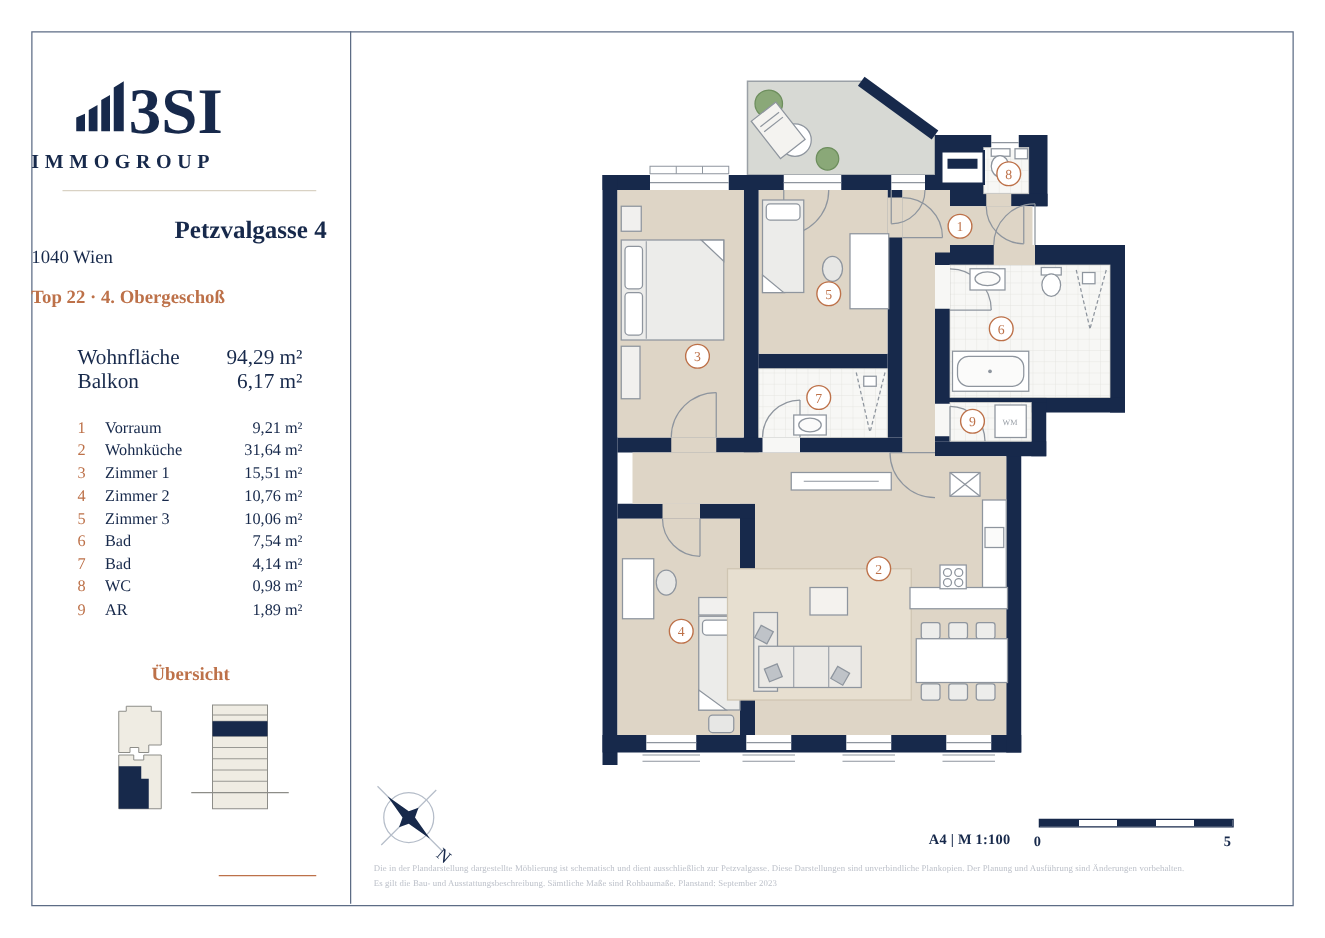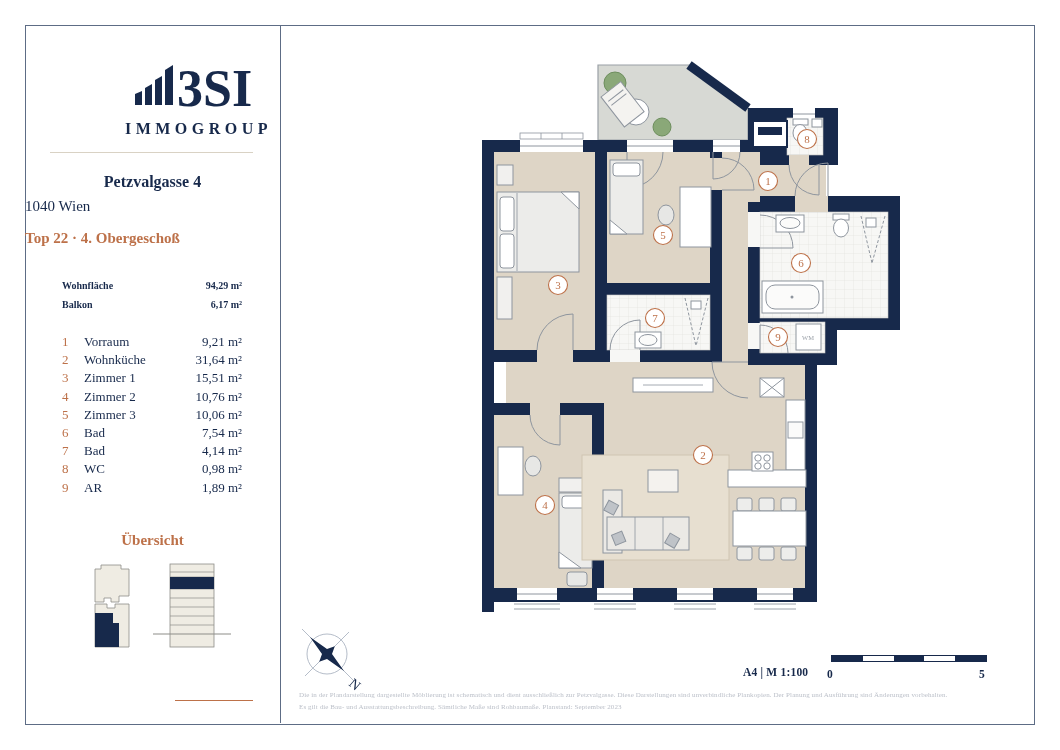--- a/index.html
+++ b/index.html
@@ -2,28 +2,28 @@
 <html><head>
 <meta charset="utf-8">
 <style>
   html,body{margin:0;padding:0;background:#ffffff;width:1060px;height:750px;
     font-family:"Liberation Serif","DejaVu Serif",serif;color:#17294b;overflow:hidden;}
   .page{position:absolute;left:0;top:0;width:1060px;height:750px;background:#fff;}
   .frame{position:absolute;left:25px;top:25px;width:1008px;height:698px;border:1.5px solid #5d6c85;}
   .divider-v{position:absolute;left:280px;top:25px;width:0;height:698px;border-left:1.5px solid #5d6c85;}
   
   .sidebar{position:absolute;left:25px;top:25px;width:255px;height:698px;}
-  .logo-wrap{position:absolute;left:12px;top:28px;width:255px;text-align:center;padding-left:34px;}
+  .logo-wrap{position:absolute;left:0;top:28px;width:255px;}
   .logo-sub{margin-top:1px;font-size:16px;letter-spacing:4.5px;font-weight:bold;color:#17294b;}
   .sb-divider{position:absolute;left:25px;top:127px;width:203px;border-top:1px solid #d9d2c4;}
-  .addr-street{position:absolute;left:0;top:148px;width:255px;text-align:center;font-size:16px;font-weight:bold;}
+  .addr-street{position:absolute;left:0;top:148px;width:255px;text-align:center;font-size:20px;font-weight:bold;padding-left:48px;}
   .addr-city{position:absolute;left:0;top:173px;width:255px;text-align:left;font-size:15px;}
   .addr-unit{position:absolute;left:0;top:205px;width:255px;text-align:left;font-size:15px;font-weight:bold;color:#bd7149;}
   .area-table{position:absolute;left:37px;top:251px;width:180px;}
-  .area-row{display:flex;justify-content:space-between;font-size:10px;font-weight:bold;line-height:19px;}
+  .area-row{display:flex;justify-content:space-between;font-size:17px;font-weight:normal;line-height:19px;}
   .room-table{position:absolute;left:37px;top:308px;width:180px;}
   .room-row{display:flex;font-size:13px;line-height:18.2px;}
   .room-row .nr{width:22px;color:#bd7149;}
   .room-row .nm{flex:1;}
   .room-row .ar{text-align:right;}
   .overview-title{position:absolute;left:0;top:507px;width:255px;text-align:center;font-size:15px;font-weight:bold;color:#bd7149;}
   .mini-svg{position:absolute;left:20px;top:530px;}
   .tagline{position:absolute;left:30px;top:643px;font-size:14.5px;line-height:19px;}
   .tagline-rule{position:absolute;left:150px;top:675px;width:78px;border-top:1.5px solid #bd7149;}
   

